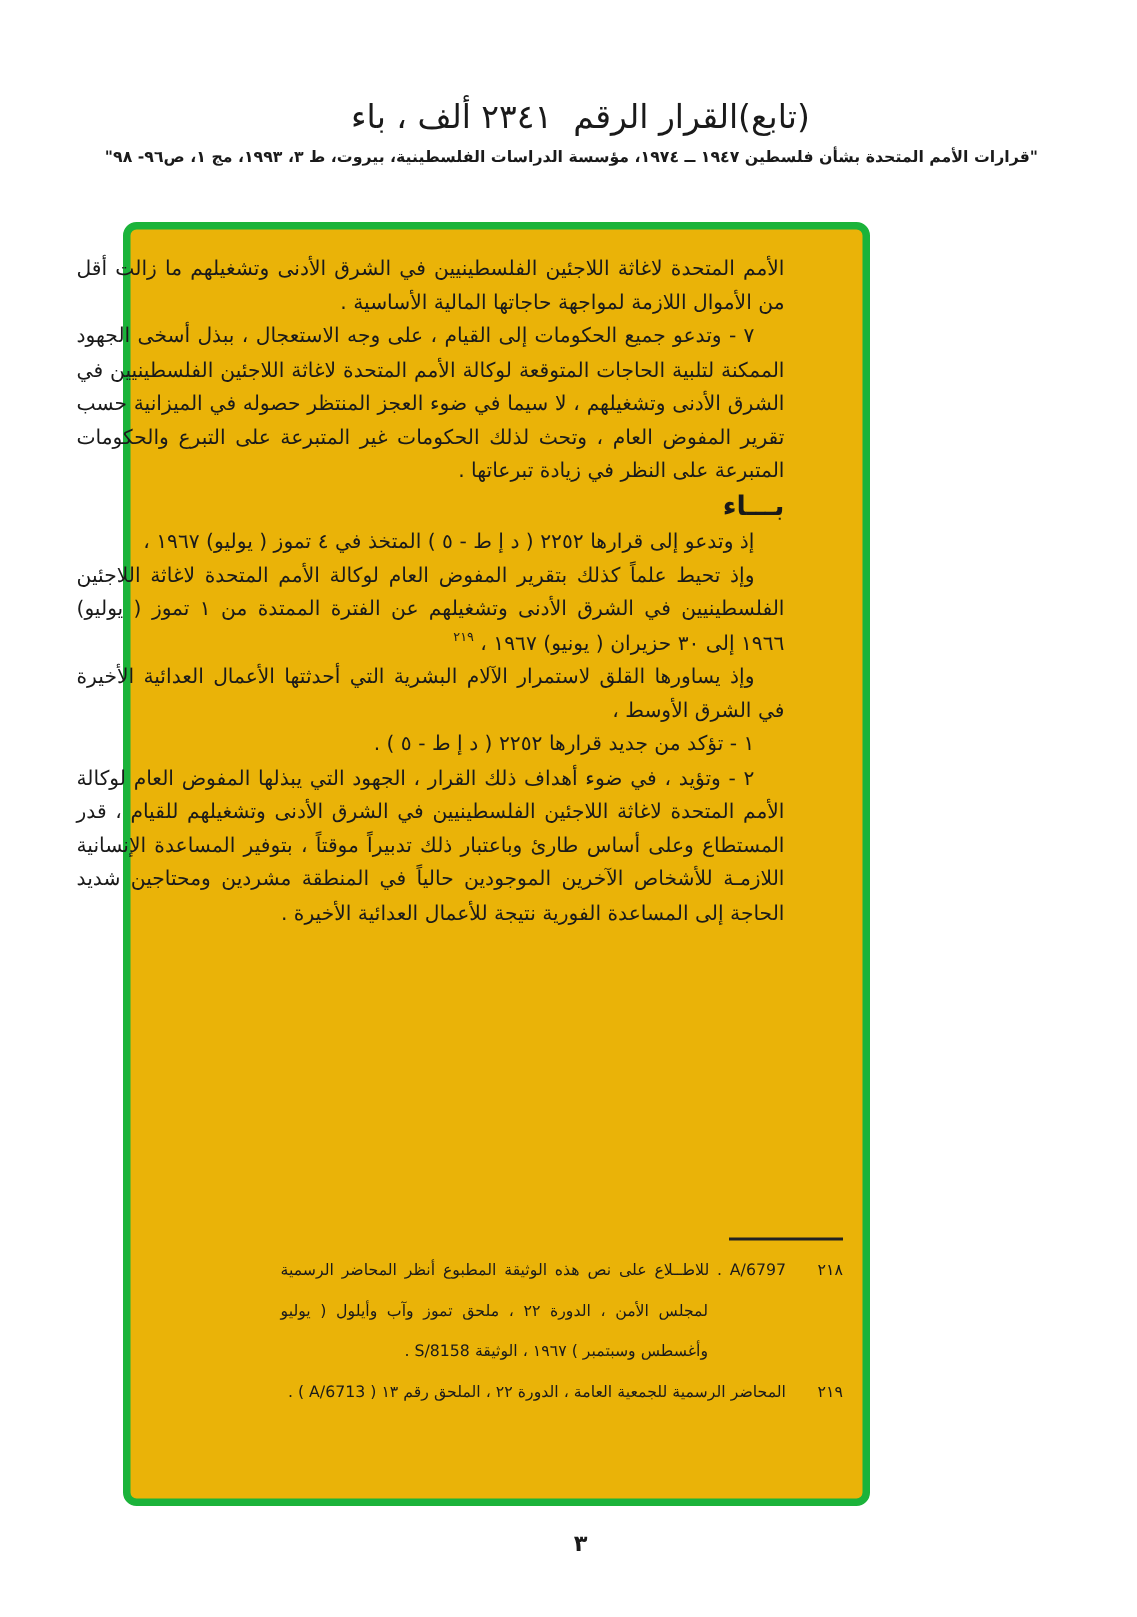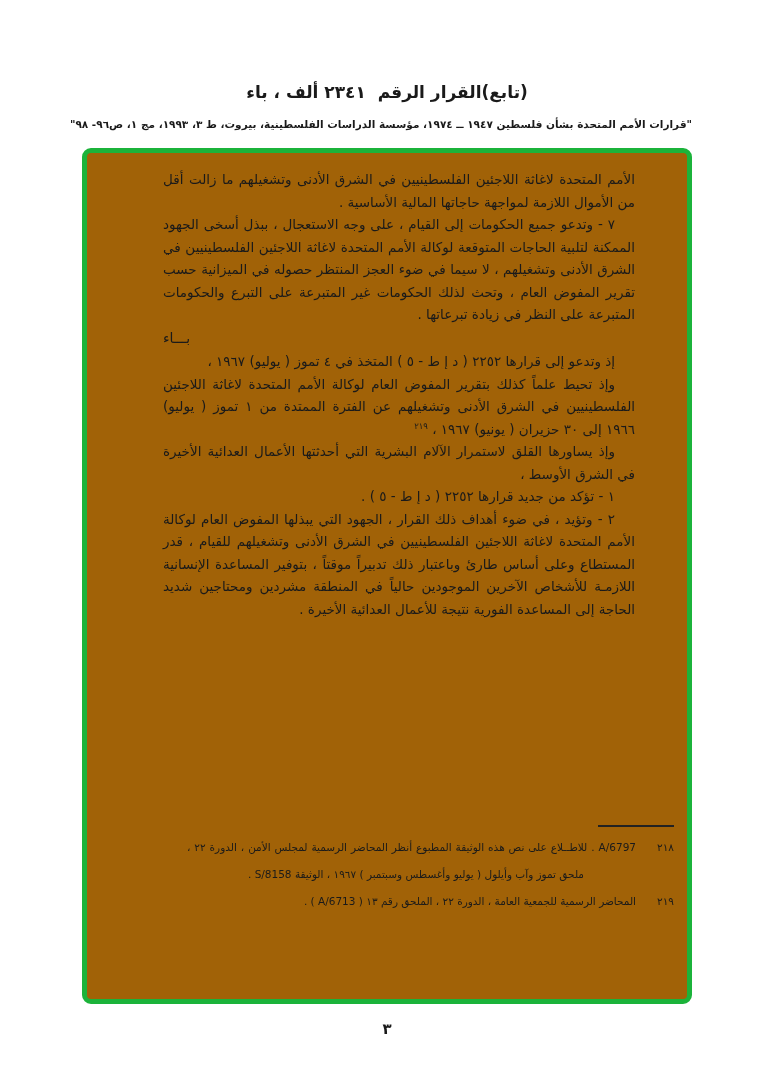--- a/index.html
+++ b/index.html
@@ -4,37 +4,37 @@
 <style>
   html,body { margin:0; padding:0; }
   body {
     width:758px; height:1078px; background:#ffffff; position:relative;
     font-family:"DejaVu Sans", sans-serif; color:#1a1a1a; overflow:hidden;
   }
   .doc-header {
     position:absolute; left:82px; top:66px; width:610px;
     text-align:center; direction:rtl;
   }
-  .doc-title { font-size:17px; font-weight:bold; margin:16px; }
+  .doc-title { font-size:22px; font-weight:normal; margin:0; }
   .doc-source { font-size:10.5px; font-weight:bold; margin-top:8px; white-space:nowrap; }
   .green-box {
-    position:absolute; left:82px; top:148px; width:610px; height:856px;
+    position:absolute; left:82px; top:148px; width:498px; height:856px;
     box-sizing:border-box; border:5px solid #1bb33a; border-radius:9px;
-    background:#a16207;
+    background:#eab308;
   }
   .text-column {
     position:absolute; top:15px; right:52px; width:472px;
     direction:rtl; text-align:justify;
     font-size:13.5px; line-height:22.5px;
   }
   p.para { margin:0; }
   p.para.indent { text-indent:20px; }
   p.para b { font-weight:normal; }
   .section-heading {
-    text-align:left; font-weight:normal; font-size:14px;
+    text-align:right; font-weight:bold; font-size:18px;
     margin:1px 0; letter-spacing:1px;
   }
   sup.fn-ref { font-size:8.5px; line-height:0; }
   .footnotes {
     position:absolute; top:672px; right:13px; left:100px;
     direction:rtl; font-size:10.5px; line-height:27px;
   }
   .fn-rule {
     width:76px; height:0; border:0; border-top:2px solid #222;
     margin:0 0 7px auto;

